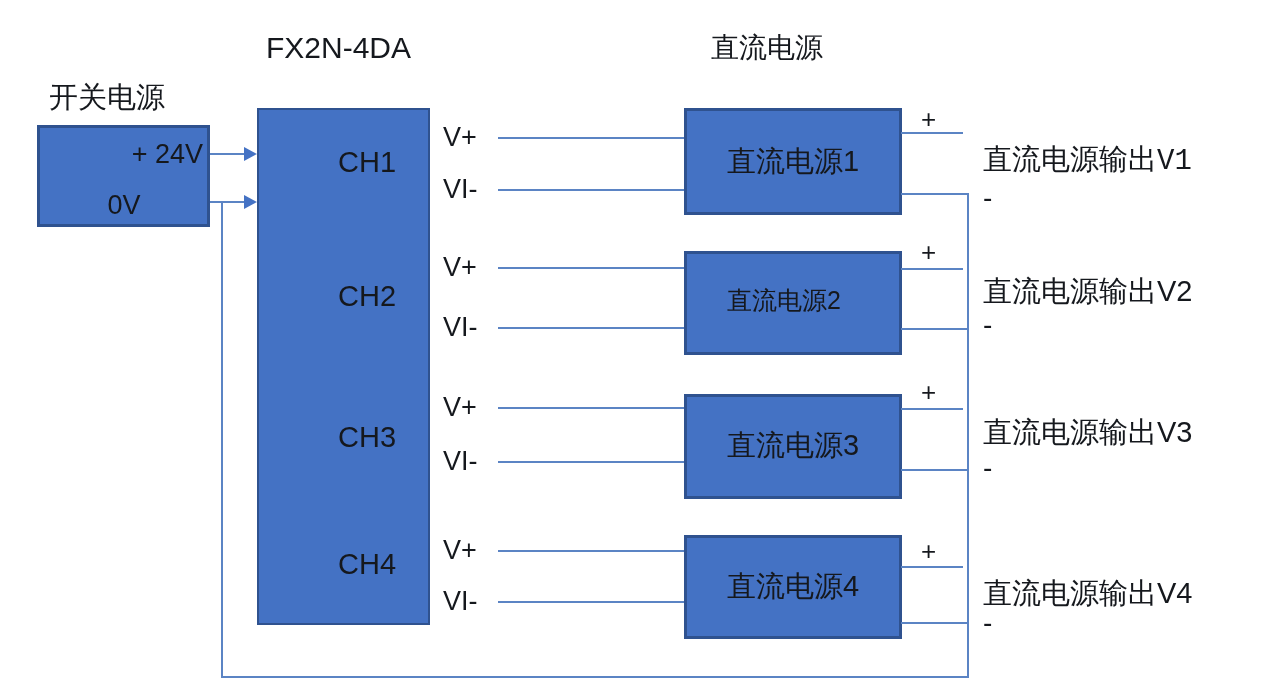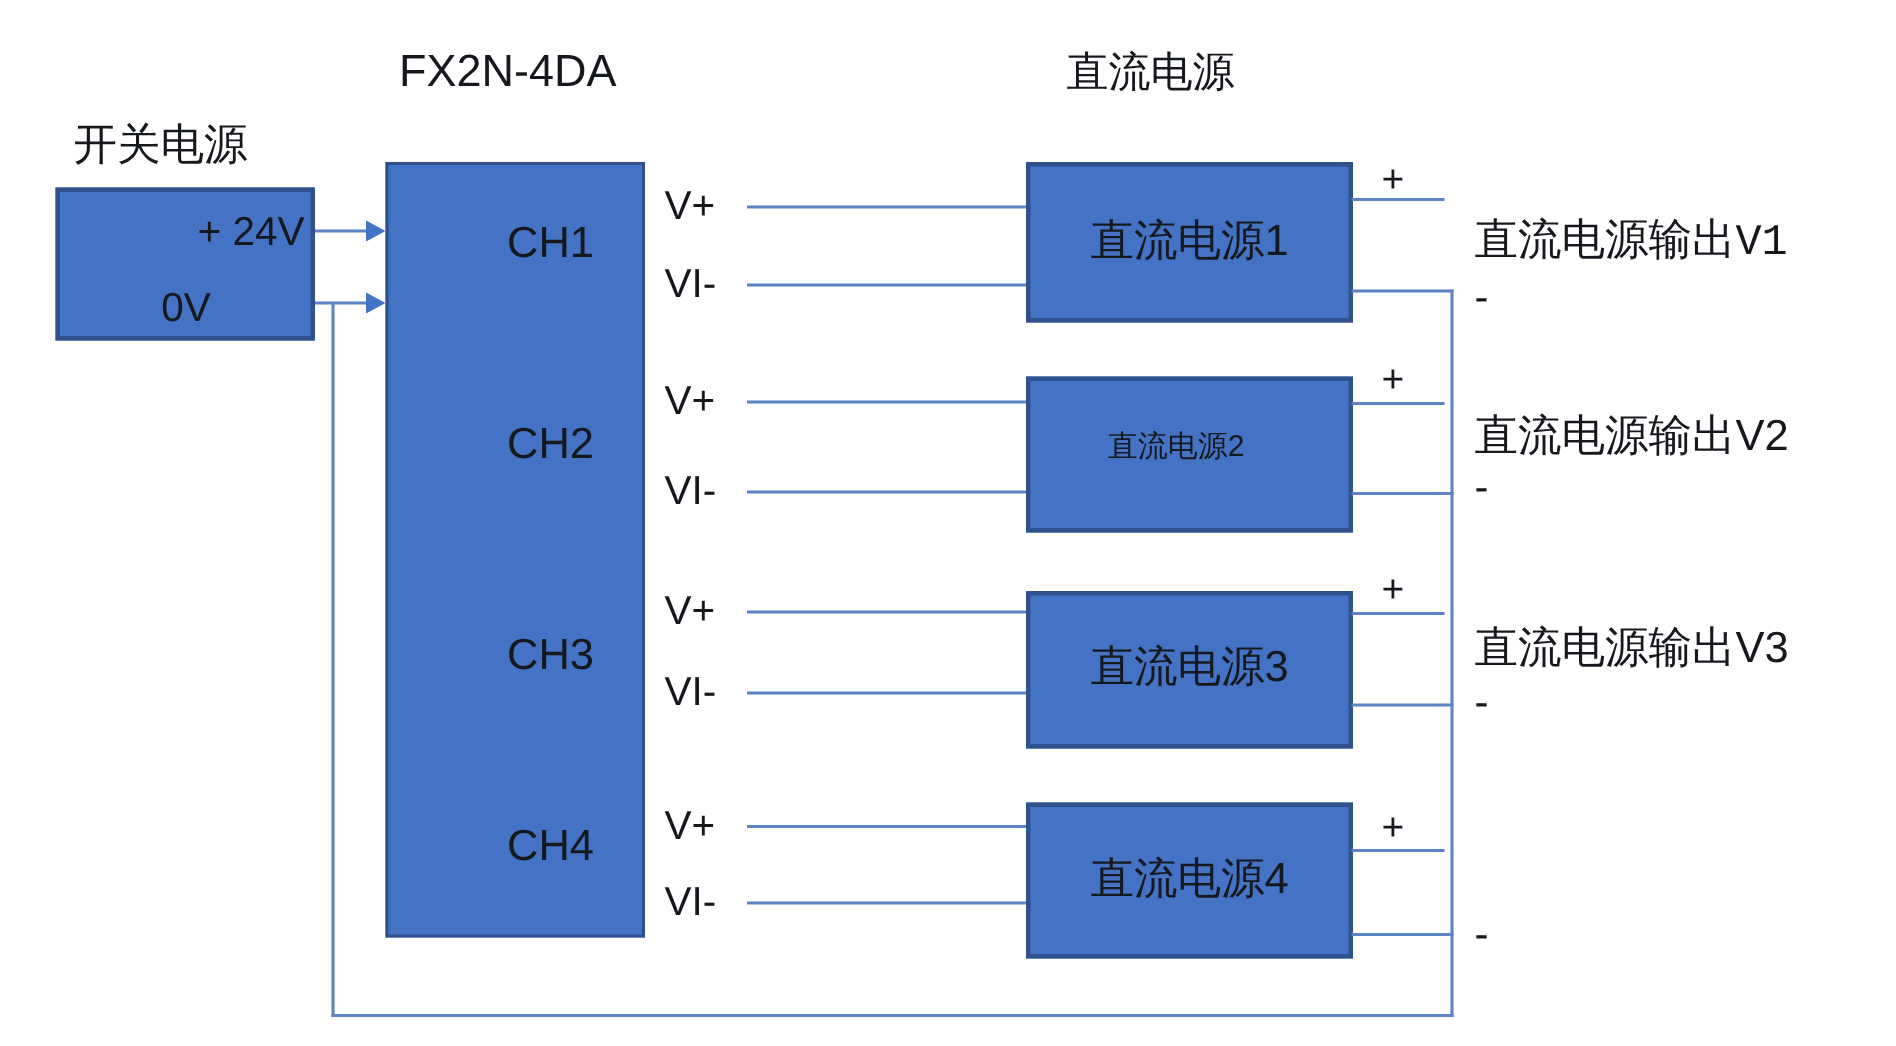--- a/index.html
+++ b/index.html
@@ -75,21 +75,21 @@
   <div class="hline" style="left:901px; top:132px; width:62px;"></div>
   <div class="hline" style="left:901px; top:193px; width:68px;"></div>
   <div class="lbl" style="left:983px; top:147px; font-size:29px;font-family:Liberation Mono, monospace;">直流电源输出V1</div>
   <div class="lbl" style="left:983px; top:184px; font-size:28px;">-</div>
 
   <div class="lbl" style="left:443px; top:254px; font-size:27px;">V+</div>
   <div class="lbl" style="left:443px; top:314px; font-size:27px;">VI-</div>
   <div class="hline" style="left:498px; top:267px; width:187px;"></div>
   <div class="hline" style="left:498px; top:327px; width:187px;"></div>
   <div class="box" style="left:684px; top:251px; width:218px; height:104px;"></div>
-  <div class="lbl boxlabel" style="left:684px; top:288px; width:200px; font-size:20px;text-align:center;">直流电源2</div>
+  <div class="lbl boxlabel" style="left:684px; top:288px; width:200px; font-size:25px;text-align:center;">直流电源2</div>
   <div class="lbl" style="left:921px; top:239px; font-size:26px;">+</div>
   <div class="hline" style="left:901px; top:268px; width:62px;"></div>
   <div class="hline" style="left:901px; top:328px; width:68px;"></div>
   <div class="lbl" style="left:983px; top:277px; font-size:29px;text-align:right;">直流电源输出V2</div>
   <div class="lbl" style="left:983px; top:311px; font-size:28px;">-</div>
 
   <div class="lbl" style="left:443px; top:394px; font-size:27px;">V+</div>
   <div class="lbl" style="left:443px; top:448px; font-size:27px;">VI-</div>
   <div class="hline" style="left:498px; top:407px; width:187px;"></div>
   <div class="hline" style="left:498px; top:461px; width:187px;"></div>
@@ -103,19 +103,20 @@
 
   <div class="lbl" style="left:443px; top:537px; font-size:27px;">V+</div>
   <div class="lbl" style="left:443px; top:588px; font-size:27px;">VI-</div>
   <div class="hline" style="left:498px; top:550px; width:187px;"></div>
   <div class="hline" style="left:498px; top:601px; width:187px;"></div>
   <div class="box" style="left:684px; top:535px; width:218px; height:104px;"></div>
   <div class="lbl boxlabel" style="left:684px; top:572px; width:218px; font-size:29px;">直流电源4</div>
   <div class="lbl" style="left:921px; top:538px; font-size:26px;">+</div>
   <div class="hline" style="left:901px; top:566px; width:62px;"></div>
   <div class="hline" style="left:901px; top:622px; width:68px;"></div>
+  <div class="lbl" style="left:983px; top:579px; font-size:29px;">直流电源输出V4</div>
   <div class="lbl" style="left:983px; top:609px; font-size:28px;">-</div>
 
   <div class="vline" style="left:967px; top:193px; height:485px;"></div>
   <div class="hline" style="left:221px; top:676px; width:748px;"></div>
   <div class="vline" style="left:221px; top:202px; height:476px;"></div>
 
 </div>
 
 </body></html>

